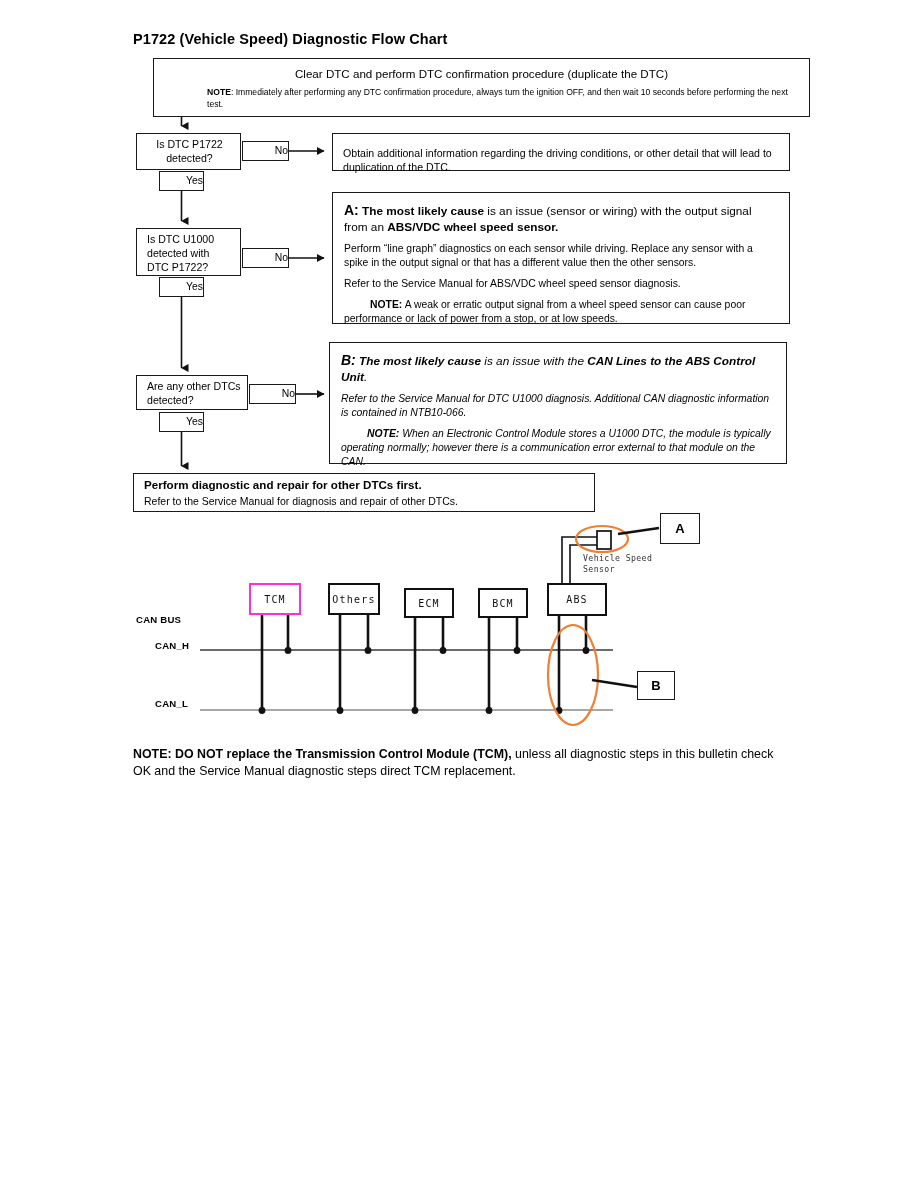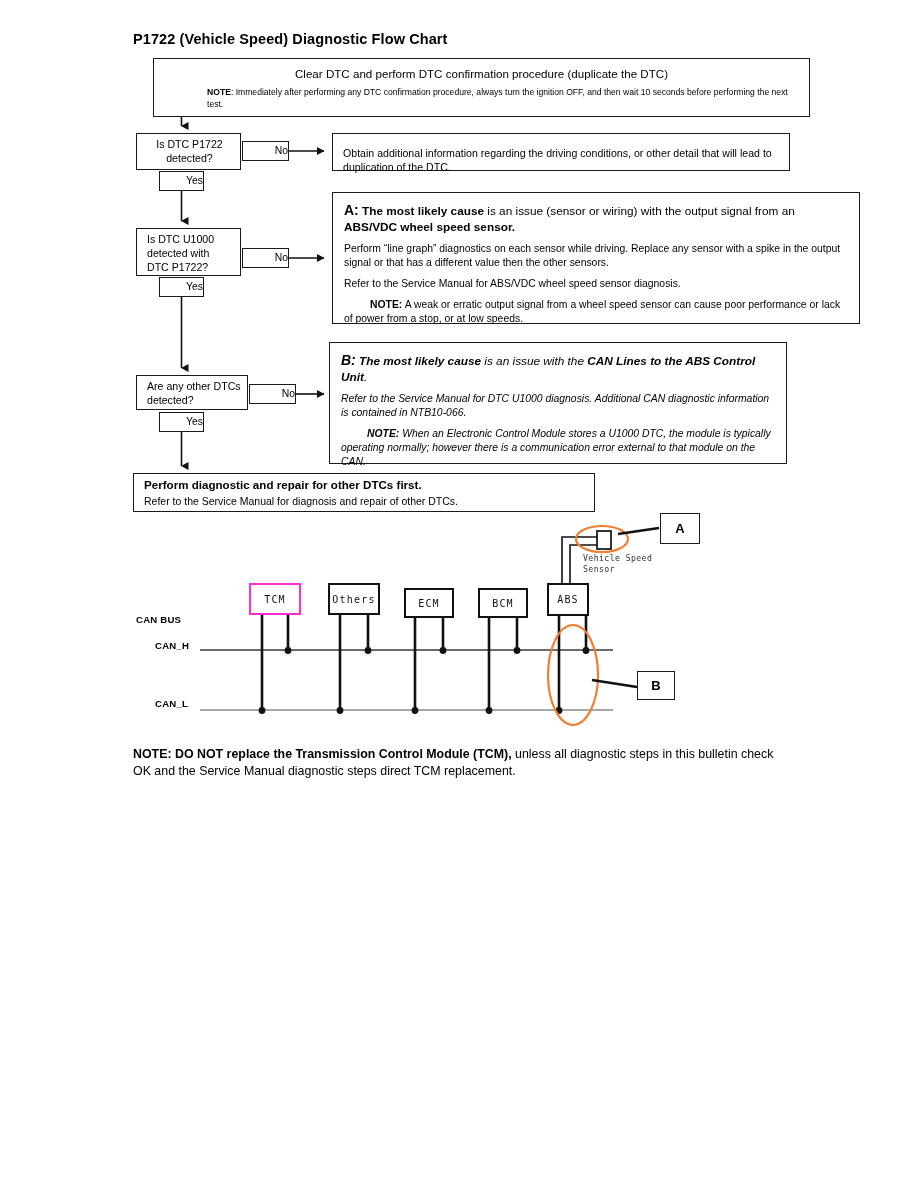--- a/index.html
+++ b/index.html
@@ -91,21 +91,21 @@
   #no-3 { left: 249px; top: 384px; width: 47px; }
   #yes-3 { left: 159px; top: 412px; width: 45px; }
 
   
   #box-r1 { left: 332px; top: 133px; width: 458px; height: 38px; }
   #box-r1 .rtext {
     position: absolute; left: 10px; right: 10px; top: 12px;
     font-size: 10.6px; line-height: 1.36;
   }
 
-  #box-a { left: 332px; top: 192px; width: 528px; height: 132px; }
+  #box-a { left: 332px; top: 192px; width: 458px; height: 132px; }
   #box-b { left: 329px; top: 342px; width: 458px; height: 122px; font-style: italic; }
   .abox-inner { position: absolute; left: 11px; right: 11px; top: 8px; }
   .ab-head {
     font-size: 11.8px;
     line-height: 1.32;
     font-weight: normal;
     margin-bottom: 7px;
   }
   .ab-head .ab-letter { font-size: 14px; font-weight: bold; }
   .ab-head b { font-weight: bold; }
@@ -147,21 +147,21 @@
     color: #111111;
     display: flex;
     align-items: center;
     justify-content: center;
   }
   .ecu.tcm { border-color: #ff2fd0; }
   #ecu-tcm    { left: 249px; top: 583px; width: 52px; height: 32px; }
   #ecu-others { left: 328px; top: 583px; width: 52px; height: 32px; }
   #ecu-ecm    { left: 404px; top: 588px; width: 50px; height: 30px; }
   #ecu-bcm    { left: 478px; top: 588px; width: 50px; height: 30px; }
-  #ecu-abs    { left: 547px; top: 583px; width: 42px; height: 33px; }
+  #ecu-abs    { left: 547px; top: 583px; width: 60px; height: 33px; }
 
   .canbus-label {
     position: absolute;
     font-size: 9.6px;
     font-weight: bold;
     letter-spacing: 0.2px;
   }
   #lbl-canbus { left: 136px; top: 614px; }
   #lbl-canh   { left: 155px; top: 640px; }
   #lbl-canl   { left: 155px; top: 698px; }

